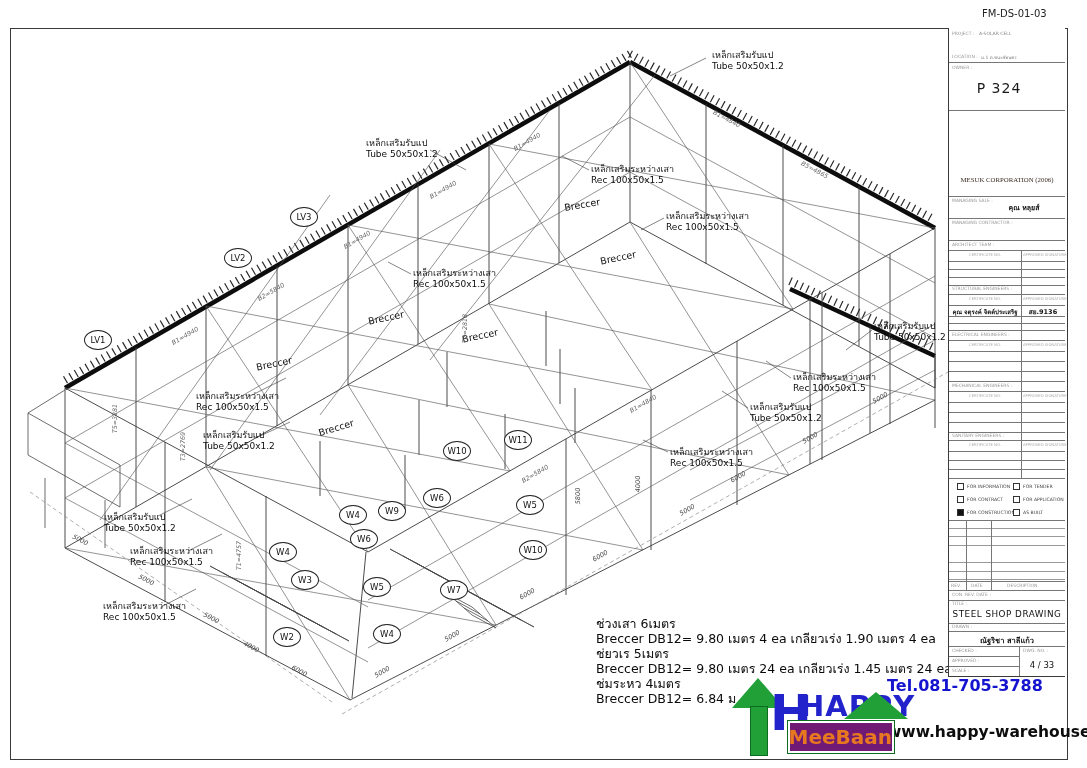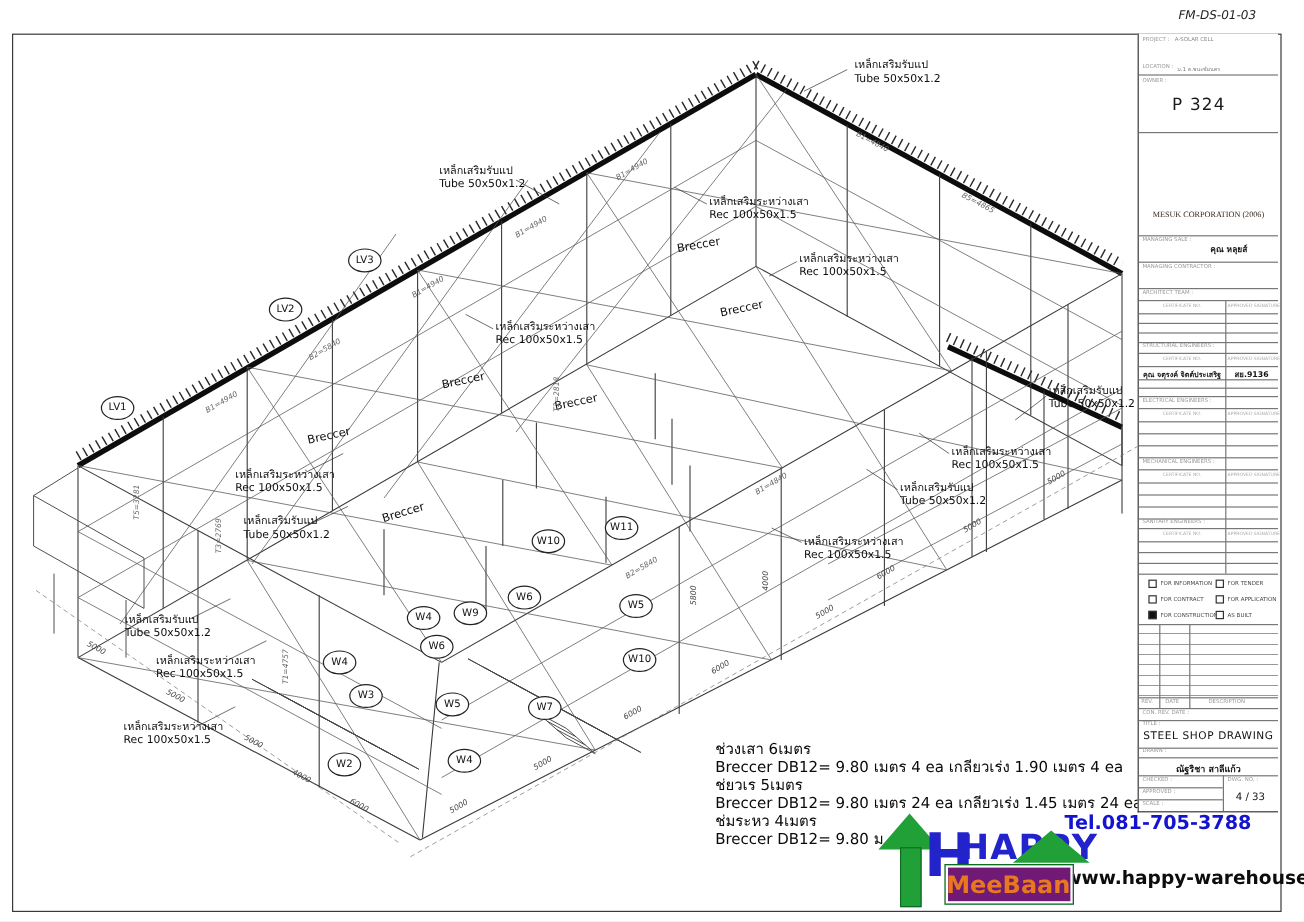--- a/index.html
+++ b/index.html
@@ -1,20 +1,20 @@
 <!DOCTYPE html>
 <html><head>
 <meta charset="utf-8">
 <style>
   html,body{margin:0;padding:0;background:#e8e8e8;}
   .canvas{position:relative;width:1087px;height:768px;background:#ffffff;overflow:hidden;
           font-family:"DejaVu Sans",sans-serif;color:#111;}
   .abs{position:absolute;}
   .frame{left:10px;top:28px;width:1056px;height:730px;border:1.2px solid #3a3a3a;}
-  .docnum{left:982px;top:8px;font-size:10px;color:#222;font-style:italic;}
+  .docnum{left:982px;top:8px;font-size:10px;color:#222;}
   svg.wire{left:0;top:0;}
   
   .ann{font-size:9px;line-height:1.2;white-space:pre;color:#0d0d0d;}
   .brc{font-size:9.5px;color:#0d0d0d;white-space:nowrap;}
   .bub{width:26px;height:18px;border:1px solid #222;border-radius:50%;background:#fff;
        display:flex;align-items:center;justify-content:center;font-size:8.5px;color:#111;}
   .dim{font-size:6.5px;font-style:italic;color:#444;white-space:nowrap;}
   .mem{font-size:6.3px;font-style:italic;color:#666;white-space:nowrap;}
   .note{font-size:12.5px;color:#0a0a0a;white-space:nowrap;}
   
@@ -277,21 +277,21 @@
   <div class="abs mem" style="left:100px;top:415px;transform:rotate(-90deg)">T5=3281</div>
   <div class="abs mem" style="left:168px;top:443px;transform:rotate(-90deg)">T3=2769</div>
   <div class="abs mem" style="left:450px;top:325px;transform:rotate(-90deg)">T2=2818</div>
   <div class="abs mem" style="left:224px;top:552px;transform:rotate(-90deg)">T1=4757</div>
 
   <div class="abs note" style="left:596px;top:614px">ช่วงเสา 6เมตร</div>
   <div class="abs note" style="left:596px;top:629px">Breccer DB12= 9.80 เมตร 4 ea เกลียวเร่ง 1.90 เมตร 4 ea</div>
   <div class="abs note" style="left:596px;top:644px">ช่ยวเร 5เมตร</div>
   <div class="abs note" style="left:596px;top:659px">Breccer DB12= 9.80 เมตร 24 ea เกลียวเร่ง 1.45 เมตร 24 ea</div>
   <div class="abs note" style="left:596px;top:674px">ช่มระหว 4เมตร</div>
-  <div class="abs note" style="left:596px;top:689px">Breccer DB12= 9.80 ม</div>
+  <div class="abs note" style="left:596px;top:689px">Breccer DB12= 6.84 ม</div>
 
   <div class="abs tb">
     <div class="abs tb-lab" style="left:3px;top:3px">PROJECT :</div>
     <div class="abs tb-lab" style="left:30px;top:3px;color:#888">A-SOLAR CELL</div>
     <div class="abs tb-lab" style="left:3px;top:26px">LOCATION :</div>
     <div class="abs tb-lab" style="left:32px;top:26px;color:#777">ม.1 ต.ชนะชัยนคร</div>
     <div class="abs hr" style="top:34px"></div>
     <div class="abs tb-lab" style="left:3px;top:37px">OWNER :</div>
     <div class="abs owner-val" style="left:0;top:52px;width:100px;text-align:center">P 324</div>
     <div class="abs hr" style="top:82px"></div>

